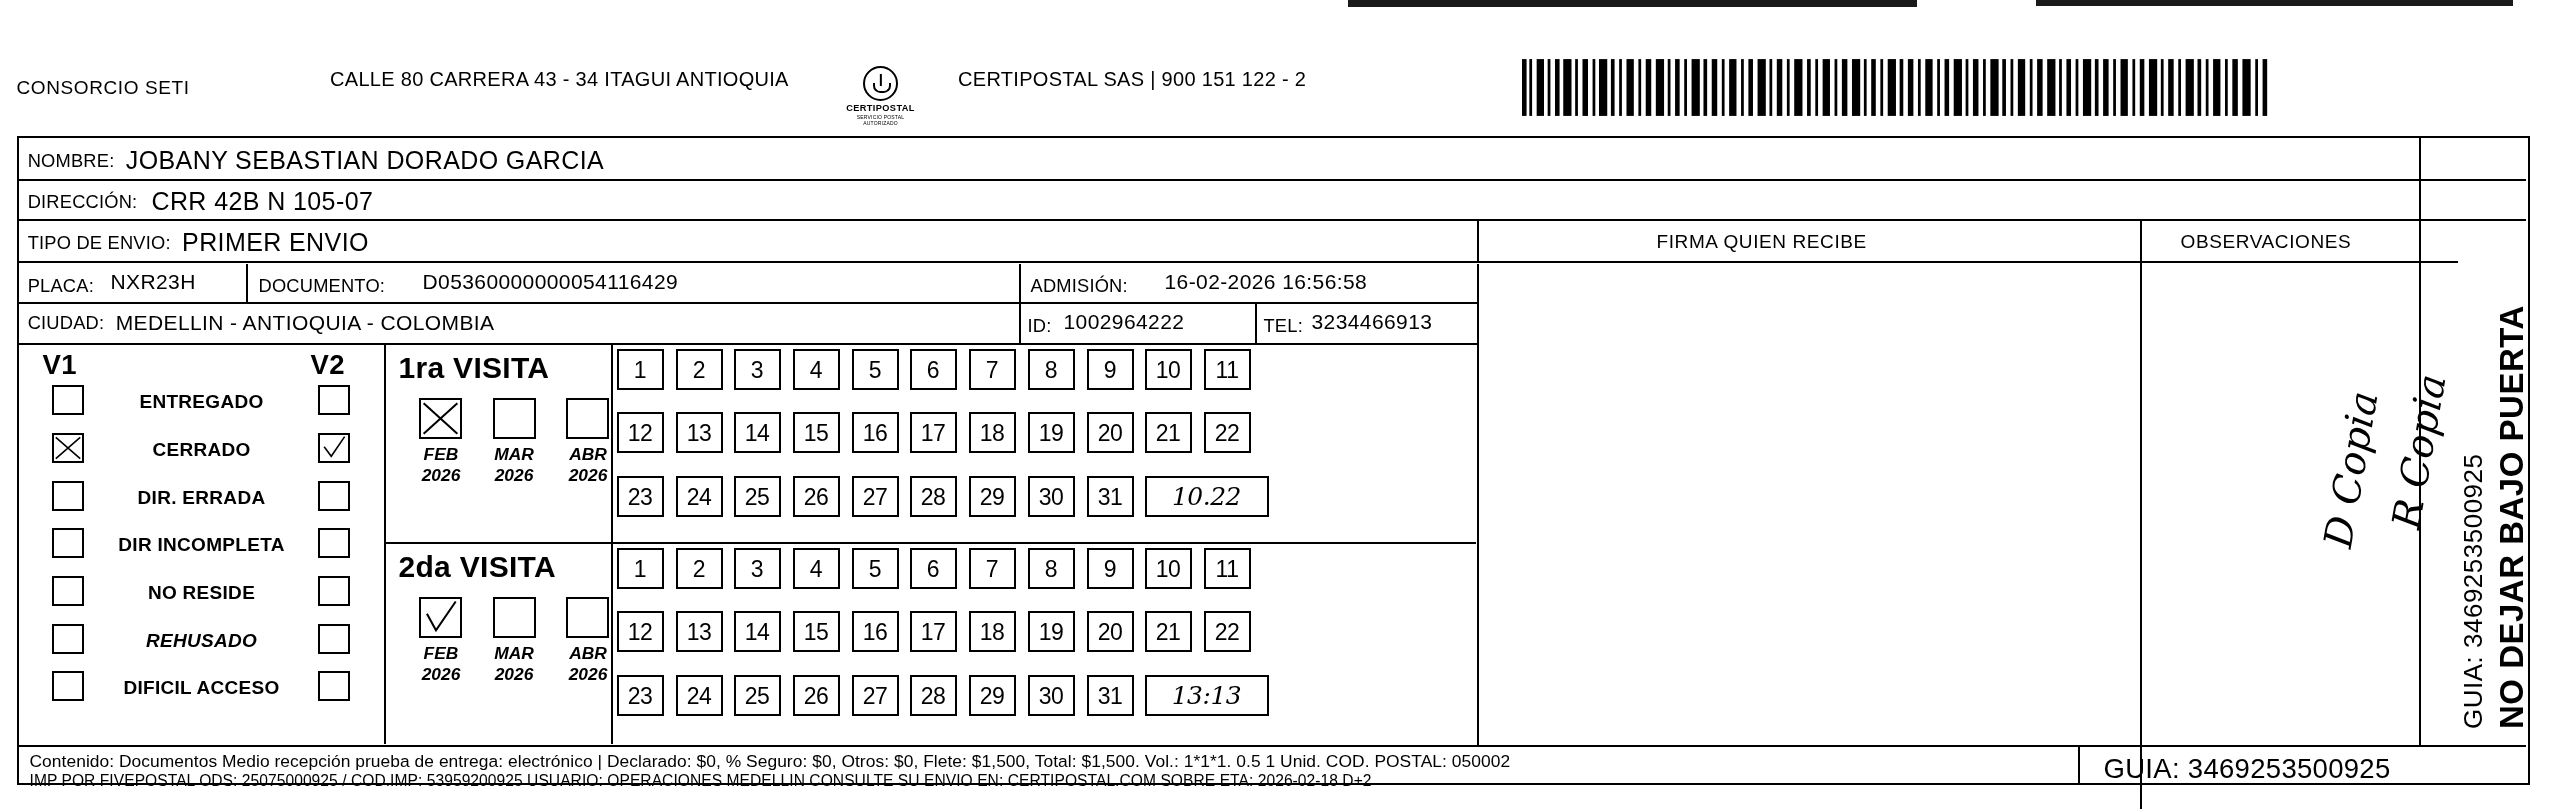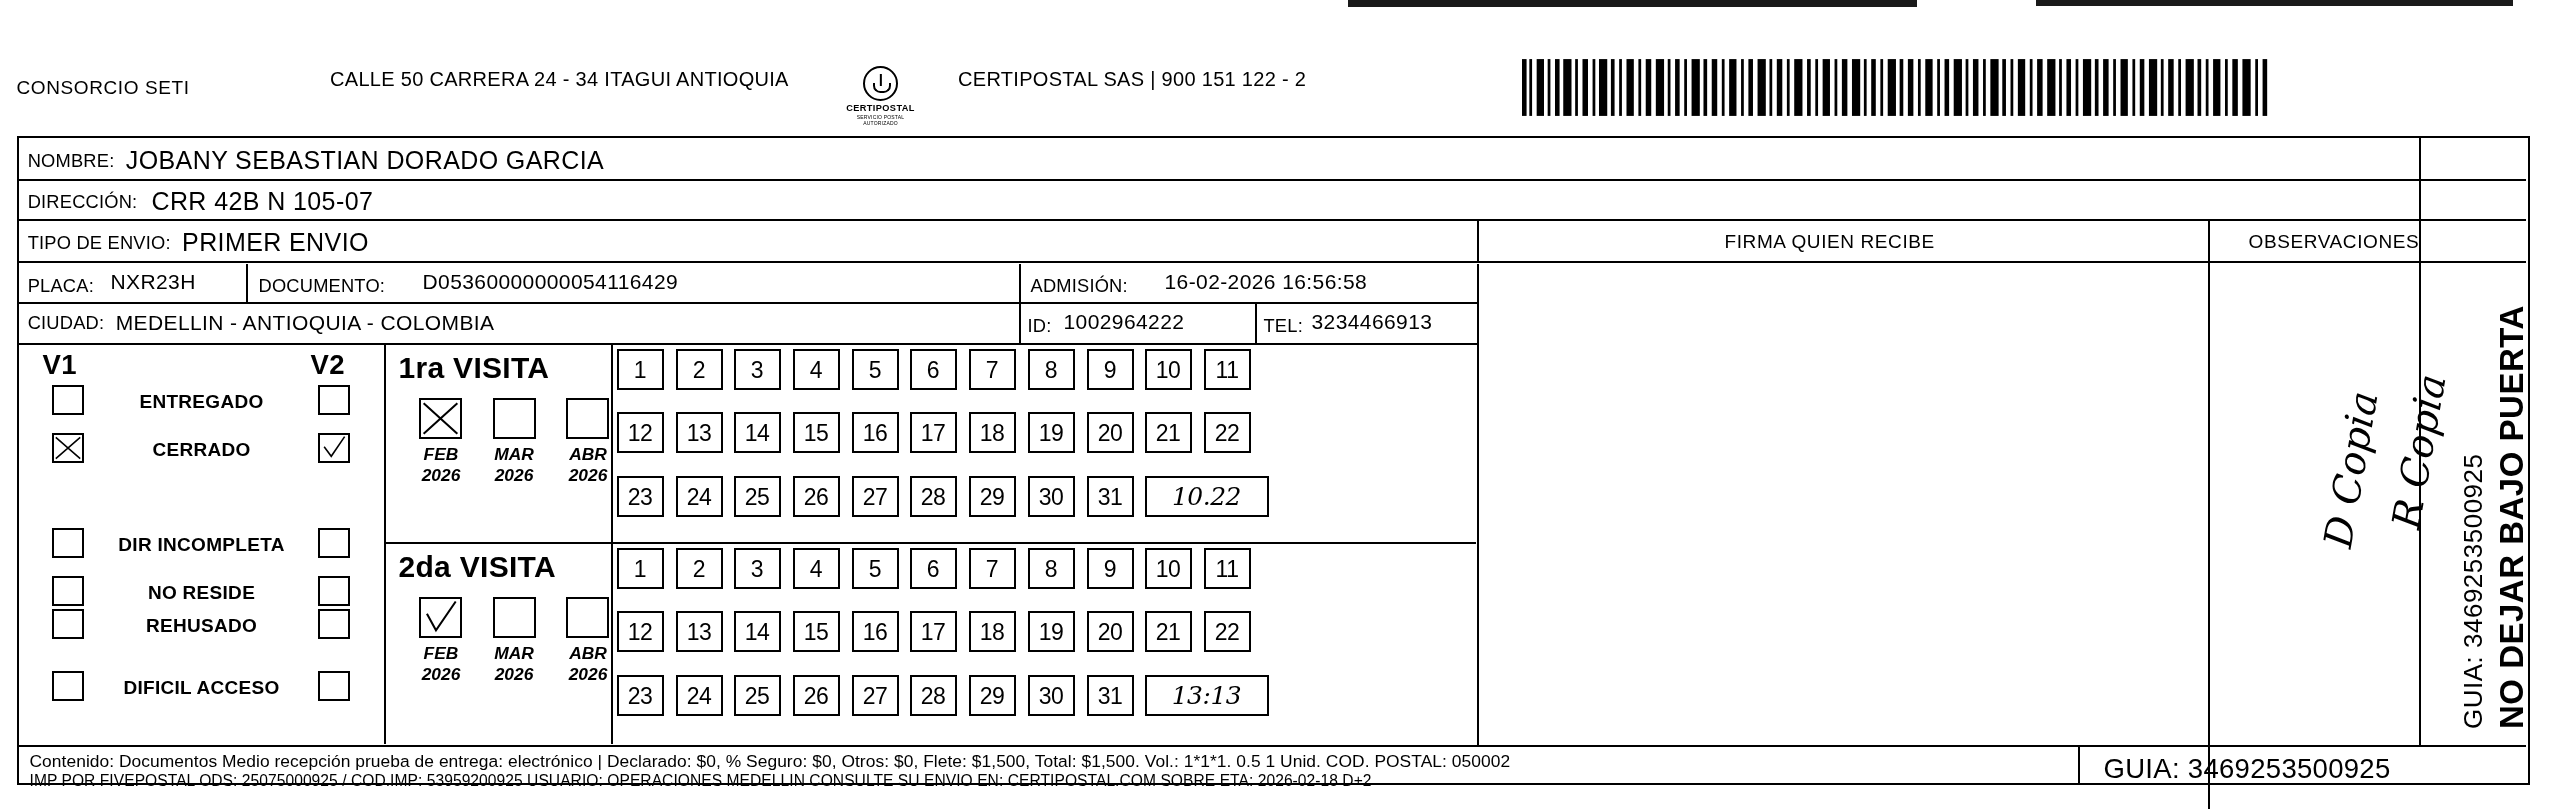--- a/index.html
+++ b/index.html
@@ -147,21 +147,21 @@
   .cellsep {
     position: absolute;
     top: 0; bottom: 0;
     width: 2.8px;
     background: #000;
   }
 
   
   #firma-head {
     position: absolute;
-    left: 1460px; top: 83px;
+    left: 1392px; top: 83px;
     width: 1047px; height: 42px;
     border-bottom: 2.8px solid #000;
     box-sizing: border-box;
   }
   #firma-head .fh {
     position: absolute;
     top: 10px;
     font-size: 19px;
     letter-spacing: 0.6px;
   }
@@ -360,21 +360,21 @@
 <body>
 
 <div class="sheet">
 
   <div class="top-strip-a"></div>
   <div class="top-strip-b"></div>
 
   <div class="header">
     <div class="consorcio">CONSORCIO SETI</div>
     <div class="nit-block">
-      <div>CALLE 50 CARRERA 24 - 34 ITAGUI ANTIOQUIA</div>
+      <div>CALLE 80 CARRERA 43 - 34 ITAGUI ANTIOQUIA</div>
     </div>
     <div class="logo-wrap">
       <div class="logo-circle"></div>
       <div class="logo-word">CERTIPOSTAL</div>
       <div class="logo-sub">SERVICIO POSTAL AUTORIZADO</div>
     </div>
     <div class="certipostal">
       <div>CERTIPOSTAL SAS | 900 151 122 - 2</div>
     </div>
     <div class="barcode">
@@ -540,34 +540,39 @@
               </svg>
           </div>
           <div class="vname">CERRADO</div>
           <div class="vbox r">
             <svg class="xmark" viewBox="0 0 35 33" aria-hidden="true">
                 <path d="M5 15 L14 27 L31 2" stroke="#000" stroke-width="2" fill="none"></path>
               </svg>
           </div>
         </div>
 
+        <div class="vrow" style="top:136px;">
+          <div class="vbox l"></div>
+          <div class="vname">DIR. ERRADA</div>
+          <div class="vbox r"></div>
+        </div>
 
         <div class="vrow" style="top:183px;">
           <div class="vbox l"></div>
           <div class="vname">DIR INCOMPLETA</div>
           <div class="vbox r"></div>
         </div>
 
         <div class="vrow" style="top:231px;">
           <div class="vbox l"></div>
           <div class="vname">NO RESIDE</div>
           <div class="vbox r"></div>
         </div>
 
-        <div class="vrow" style="top:264px;">
+        <div class="vrow" style="top:279px;font-style:italic;">
           <div class="vbox l"></div>
           <div class="vname">REHUSADO</div>
           <div class="vbox r"></div>
         </div>
 
         <div class="vrow" style="top:326px;">
           <div class="vbox l"></div>
           <div class="vname">DIFICIL ACCESO</div>
           <div class="vbox r"></div>
         </div>

